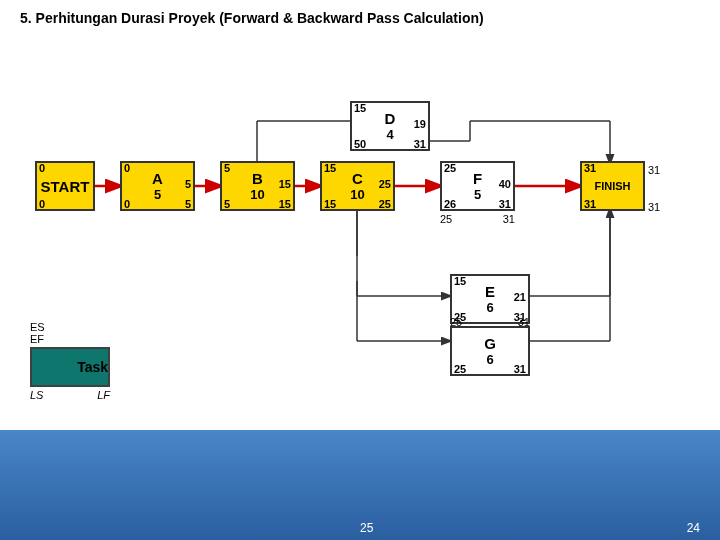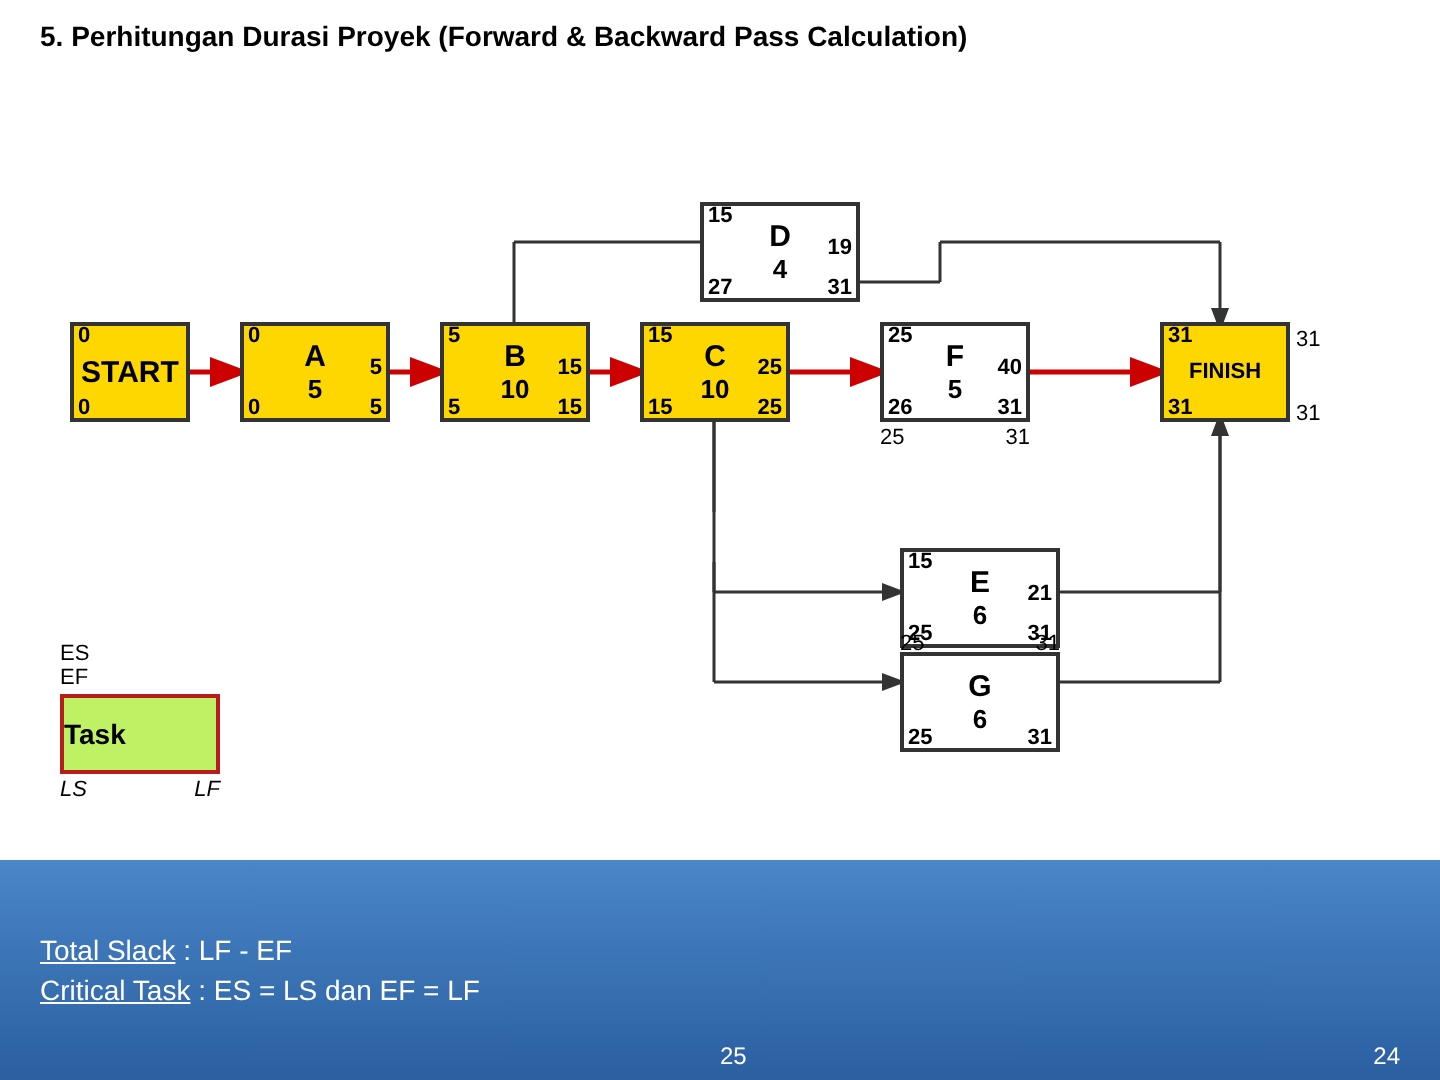--- a/index.html
+++ b/index.html
@@ -214,21 +214,21 @@
     <span class="node-br">15</span>
   </div>
 
   <div class="node" style="left:350px; top:70px; width:80px; height:50px;">
     <span class="node-tl">15</span>
     <span class="node-tr">19</span>
     <div style="display:flex;flex-direction:column;align-items:center;">
       <span class="node-label">D</span>
       <span class="node-num">4</span>
     </div>
-    <span class="node-bl">27</span>
+    <span class="node-bl">50</span>
     <span class="node-br">31</span>
   </div>
 
   <div class="node node-critical" style="left:320px; top:130px; width:75px; height:50px;">
     <span class="node-tl">15</span>
     <span class="node-tr">25</span>
     <div style="display:flex;flex-direction:column;align-items:center;">
       <span class="node-label">C</span>
       <span class="node-num">10</span>
     </div>
@@ -284,37 +284,27 @@
       <span class="node-label">G</span>
       <span class="node-num">6</span>
     </div>
   </div>
 
   <div style="position:absolute; left:30px; top:290px;">
     <div style="display:flex; justify-content:space-between; width:80px; margin-bottom:2px;flex-direction:column;">
       <span style="font-size:11px;">ES</span>
       <span style="font-size:11px;">EF</span>
     </div>
-    <div style="border:2px solid #b91c1c; width:80px; height:40px; display:flex; align-items:center; justify-content:flex-start; background:#bef264;">
+    <div style="border:2px solid #404040; width:80px; height:40px; display:flex; align-items:center; justify-content:flex-end; background:#0f766e;">
       <span style="font-size:14px; font-weight:bold;">Task</span>
     </div>
     <div style="display:flex; justify-content:space-between; width:80px; margin-top:2px;font-style:italic;">
       <span style="font-size:11px;">LS</span>
       <span style="font-size:11px;margin-left:10px;">LF</span>
     </div>
   </div>
 
 </div>
 
 <div class="bottom-section">
-  <div class="bottom-left">
-    <div class="formula-line">
-      <span class="underline-text">Total Slack</span>
-      <span>:  LF - EF</span>
-    </div>
-    <div class="formula-line">
-      <span class="underline-text">Critical Task</span>
-      <span>:   ES = LS dan EF = LF</span>
-    </div>
-  </div>
   <div class="page-nums2">25</div>
   <div class="page-nums">24</div>
 </div>
 
 </body></html>

